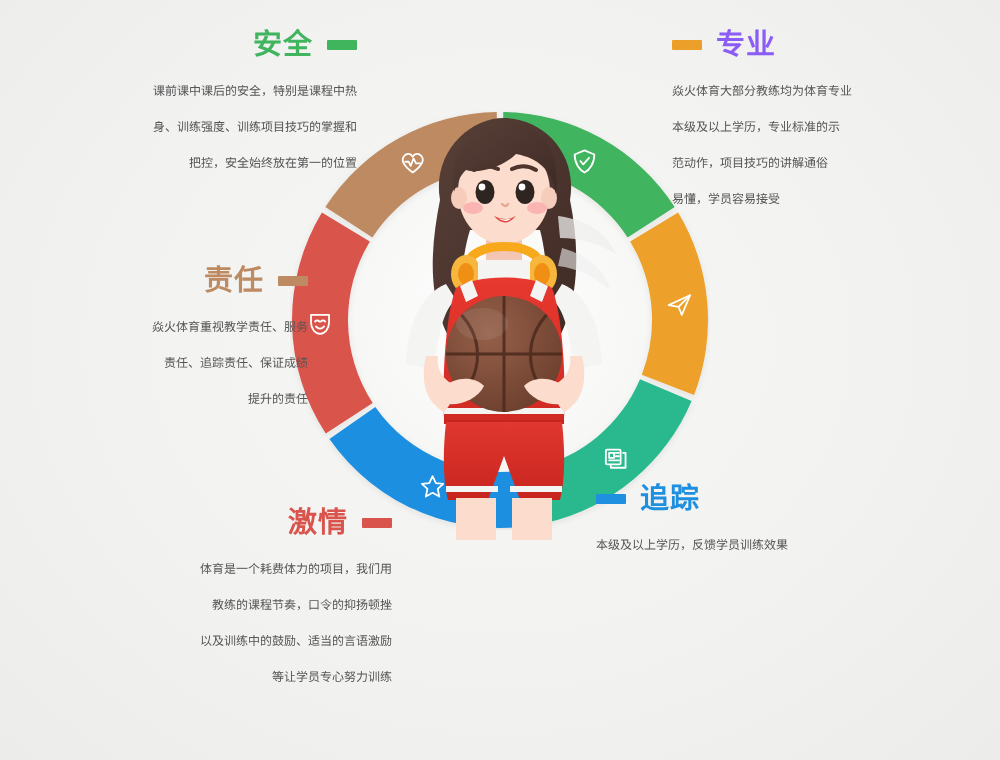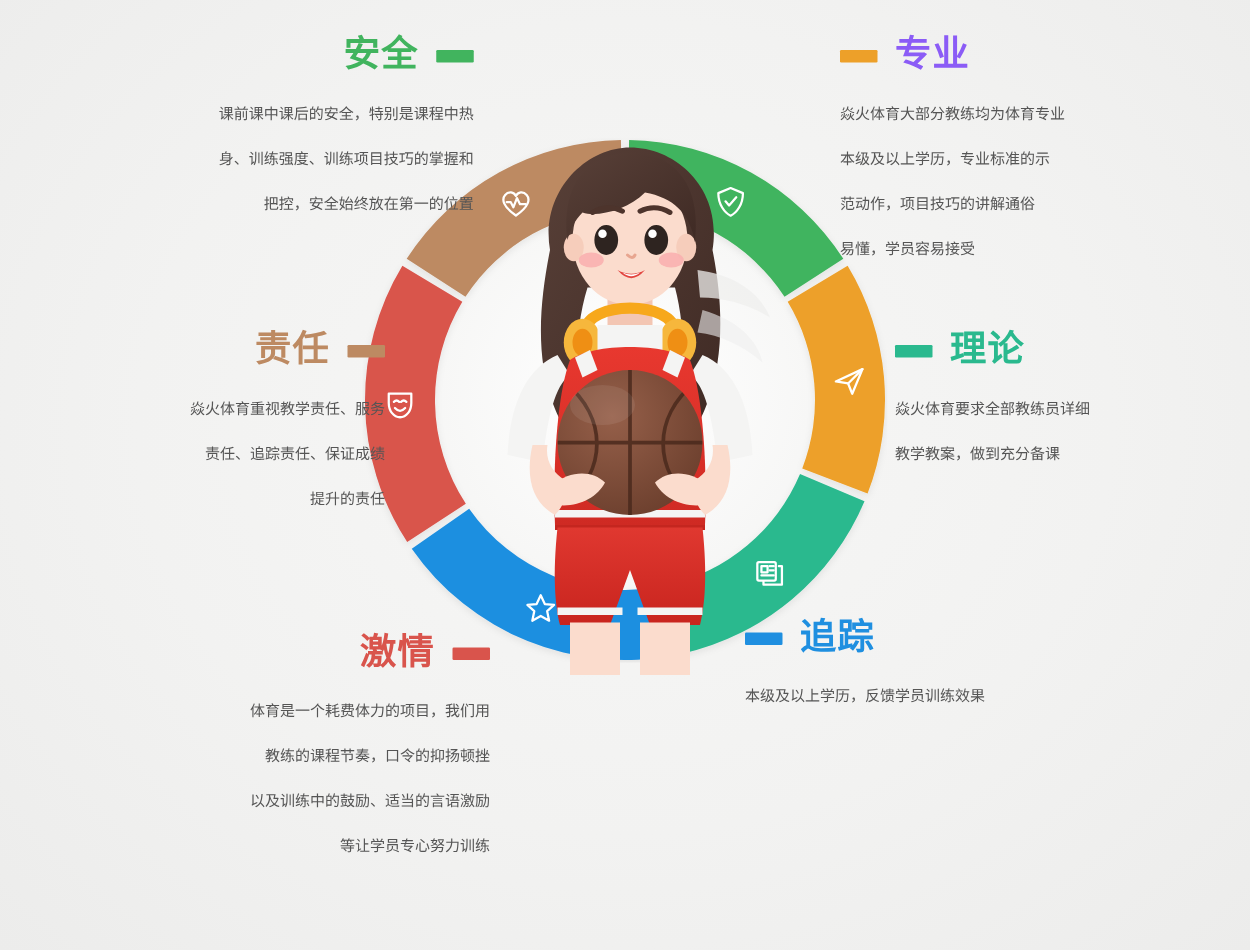--- a/index.html
+++ b/index.html
@@ -74,24 +74,24 @@
     color: #555555;
     white-space: pre-line;
   }
 
   .align-right { text-align: right; }
   .align-right .heading { justify-content: flex-end; }
   .align-left  { text-align: left; }
   .align-left  .heading { justify-content: flex-start; }
 
   
-  #block-safety      { left: 24px;  top: 30px;  width: 355px; }
+  #block-safety      { left: 2px;  top: 30px;  width: 355px; }
   #block-profession  { left: 672px; top: 30px;  width: 320px; }
   #block-theory      { left: 716px; top: 266px; width: 280px; }
-  #block-tracking    { left: 596px; top: 496px; width: 330px; }
+  #block-tracking    { left: 596px; top: 484px; width: 330px; }
   #block-passion     { left: 52px;  top: 508px; width: 340px; }
   #block-duty        { left: 28px;  top: 266px; width: 280px; }
 </style>
 </head>
 <body>
 
 <div id="stage">
 
   <div id="ring-wrap">
     <svg id="ring-svg" width="420" height="420" viewBox="0 0 420 420">
@@ -264,28 +264,20 @@
     <div class="heading left-dash">
       <span class="dash" style="background: rgb(237, 160, 41);"></span>
       <span class="label" style="color: #8b5cf6;">专业</span>
     </div>
     <div class="body-text">焱火体育大部分教练均为体育专业
 本级及以上学历，专业标准的示
 范动作，项目技巧的讲解通俗
 易懂，学员容易接受</div>
   </div>
 
-  <div class="block align-left" id="block-theory">
-    <div class="heading left-dash">
-      <span class="dash" style="background: rgb(42, 185, 142);"></span>
-      <span class="label" style="color: rgb(42, 185, 142);">理论</span>
-    </div>
-    <div class="body-text">焱火体育要求全部教练员详细
-教学教案，做到充分备课</div>
-  </div>
 
   <div class="block align-left" id="block-tracking">
     <div class="heading left-dash">
       <span class="dash" style="background: rgb(31, 143, 224);"></span>
       <span class="label" style="color: rgb(31, 143, 224);">追踪</span>
     </div>
     <div class="body-text">本级及以上学历，反馈学员训练效果</div>
   </div>
 
   <div class="block align-right" id="block-passion">

